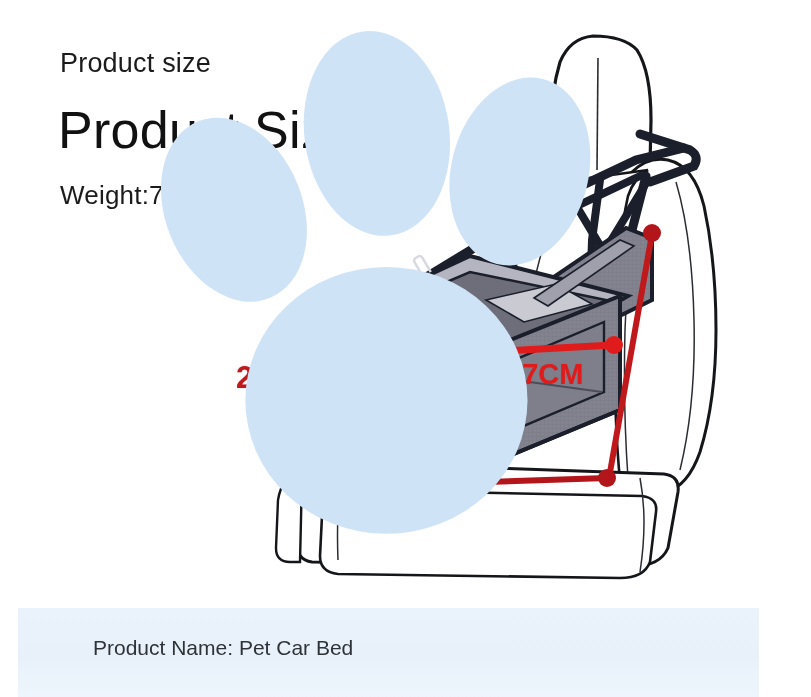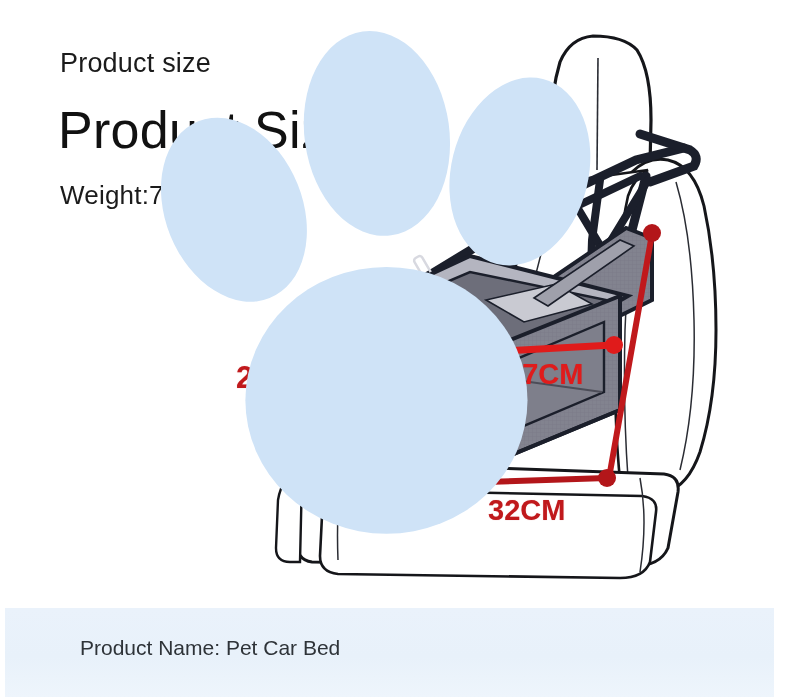--- a/index.html
+++ b/index.html
@@ -83,27 +83,26 @@
   
   .paw {
     position: absolute;
     pointer-events: none;
   }
   .paw-main { left: 186px; top: 498px; }
 
   
   .footer {
     position: absolute;
-    left: 5px;
+    left: 18px;
     top: 608px;
     width: 741px;
     height: 89px;
     background: linear-gradient(180deg, #eaf2fb 0%, #e8f1fa 55%, #eef5fc 100%);
     overflow: hidden;
-    padding-left: 28px;
   }
   .footer-text {
     position: absolute;
     top: 28px;
     font-size: 21px;
     color: #2e3338;
     white-space: nowrap;
   }
   .footer-name { left: 75px; }
   .footer-material { left: 466px; }
@@ -236,21 +235,20 @@
 
       <line x1="452" y1="483" x2="607" y2="478" stroke="#b3161a" stroke-width="6" stroke-linecap="round"></line>
       <circle cx="452" cy="483" r="9" fill="#b3161a"></circle>
       <circle cx="607" cy="478" r="9" fill="#b3161a"></circle>
     </g>
   </svg>
 
   <div class="dim dim-22">22CM</div>
   <div class="dim dim-37">37CM</div>
   <div class="dim dim-40">40CM</div>
-  <div class="dim dim-32">32CM</div>
 
   <svg class="paw paw-main" width="34" height="32" viewBox="0 0 34 32">
     <ellipse cx="8" cy="11" rx="3.6" ry="5" fill="#cfe3f7" transform="rotate(-22 8 11)"></ellipse>
     <ellipse cx="15.5" cy="7" rx="3.8" ry="5.4" fill="#cfe3f7" transform="rotate(-8 15.5 7)"></ellipse>
     <ellipse cx="23" cy="9" rx="3.6" ry="5" fill="#cfe3f7" transform="rotate(14 23 9)"></ellipse>
     <ellipse cx="16" cy="21" rx="7.4" ry="7" fill="#cfe3f7"></ellipse>
   </svg>
 </div>
 
 <div class="footer">

